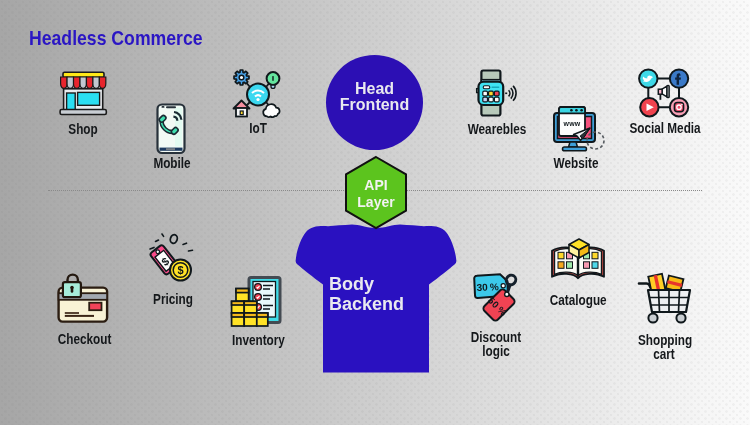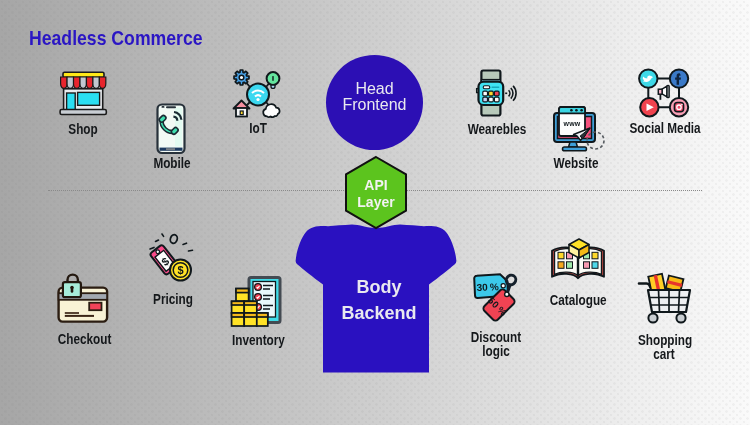--- a/index.html
+++ b/index.html
@@ -11,26 +11,26 @@
 </style>
 </head>
 <body>
 <div id="stage">
 
 <div style="position:absolute;left:48px;top:190px;width:654px;height:0;border-top:1.5px dotted #8a8a8a"></div>
 
 <div style="position:absolute;left:28.5px;top:26.9px;font-size:21px;line-height:21px;font-weight:bold;color:#2b16c4;transform:scaleX(0.84);transform-origin:0 0;white-space:nowrap">Headless Commerce</div>
 
 <div style="position:absolute;left:326px;top:55px;width:97px;height:95px;border-radius:50%;background:#2c0fb4"></div>
-<div style="position:absolute;left:326px;top:80.7px;width:97px;text-align:center;color:#e9e9ef;font-weight:normal;font-size:16px;line-height:16.2px">Head<br>Frontend</div>
+<div style="position:absolute;left:326px;top:80.7px;width:97px;text-align:center;color:#e9e9ef;font-weight:bold;font-size:16px;line-height:16.2px">Head<br>Frontend</div>
 
 <svg style="left:290px;top:218.5px" width="172" height="156" viewBox="0 0 172 156">
 <path d="M62 5.5 C53 6.2 45 6.5 38 7.2 C28 6.8 21 7.4 16 13 C10.5 19.5 6.5 32 5.7 41.2 Q5.3 44 7.5 45.5 C13 50 22 57.5 33 65.5 L33 153.5 L139 153.5 L139 65.5 C150 57.5 159 50 164.5 45.5 Q166.7 44 166.3 41.2 C165.5 32 161.5 19.5 156 13 C151 7.4 144 6.8 134 7.2 C127 6.5 119 6.2 110 5.5 C103 5.5 95 9 86 9 C77 9 69 5.5 62 5.5 Z" fill="#2a11c0"></path>
 </svg>
-<div style="position:absolute;left:329px;top:273.5px;width:100px;text-align:center;color:#e9e9ef;font-weight:bold;font-size:18px;line-height:26px">Body<br>Backend</div>
+<div style="position:absolute;left:329px;top:273.5px;width:100px;color:#e9e9ef;font-weight:bold;font-size:18px;line-height:20px">Body<br>Backend</div>
 
 <svg style="left:344px;top:155px" width="64" height="75" viewBox="0 0 64 75">
 <polygon points="32,2 62,19.4 62,55.6 32,73 2,55.6 2,19.4" fill="#5cc41e" stroke="#111" stroke-width="2"></polygon>
 <text x="32" y="35" text-anchor="middle" fill="#f2f2f2" font-weight="bold" font-size="14">API</text>
 <text x="32" y="52" text-anchor="middle" fill="#f2f2f2" font-weight="bold" font-size="14">Layer</text>
 </svg>
 
 <svg style="left:58px;top:71px" width="50" height="46" viewBox="0 0 50 46">
 <rect x="5" y="1.2" width="41" height="5.2" rx="1.5" fill="#ffe818" stroke="#1a1a1a" stroke-width="1.6"></rect>
 <g stroke="#1a1a1a" stroke-width="1.2">

